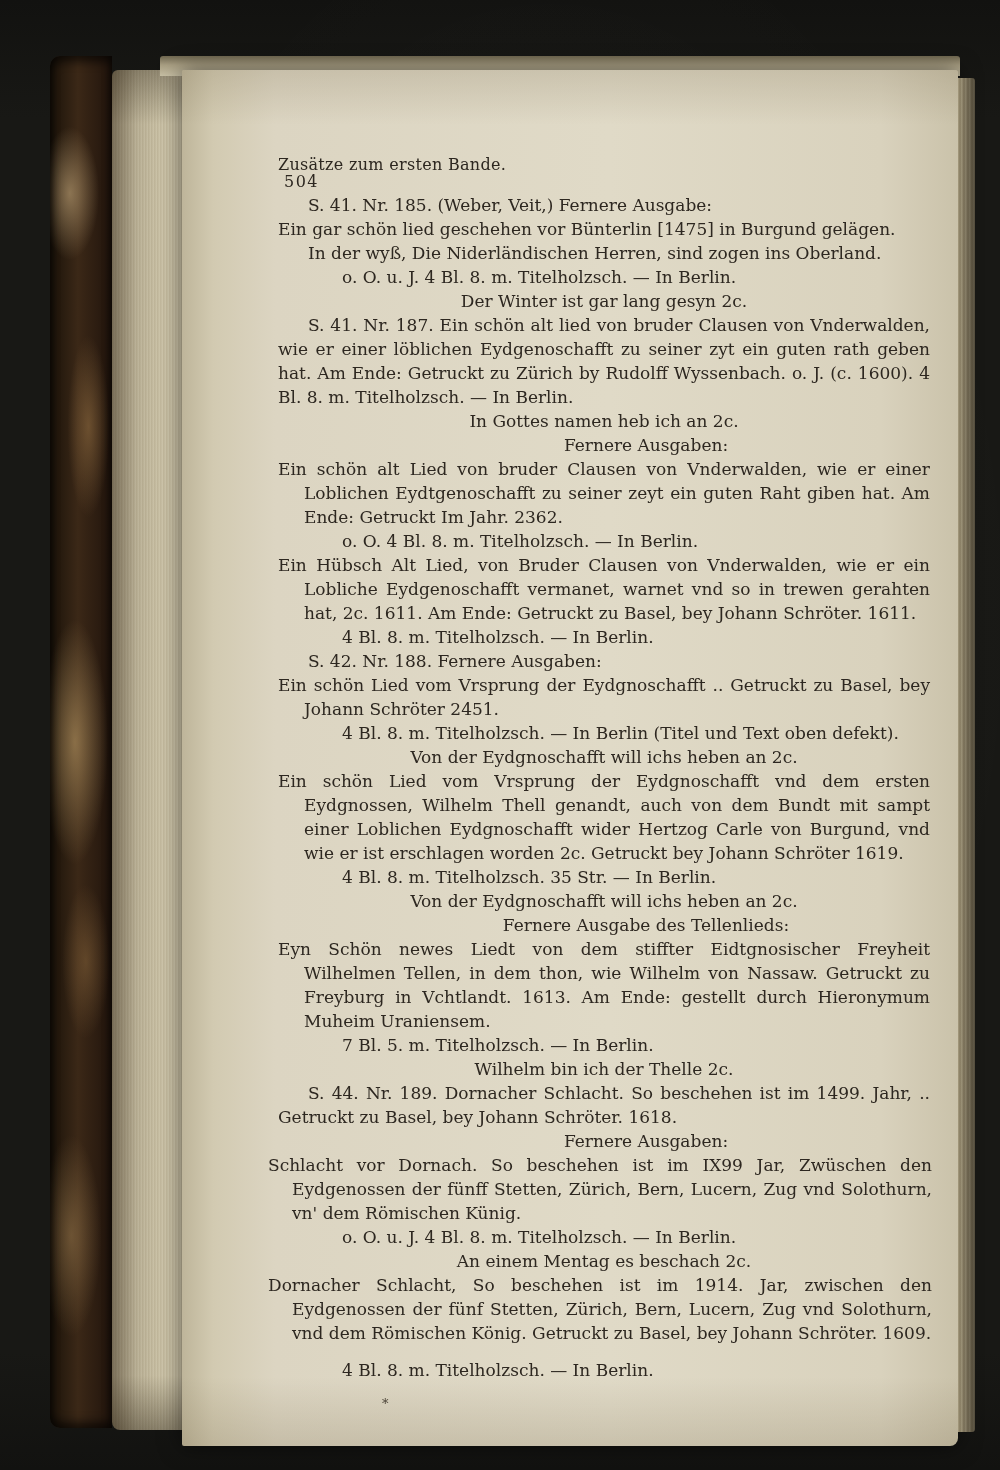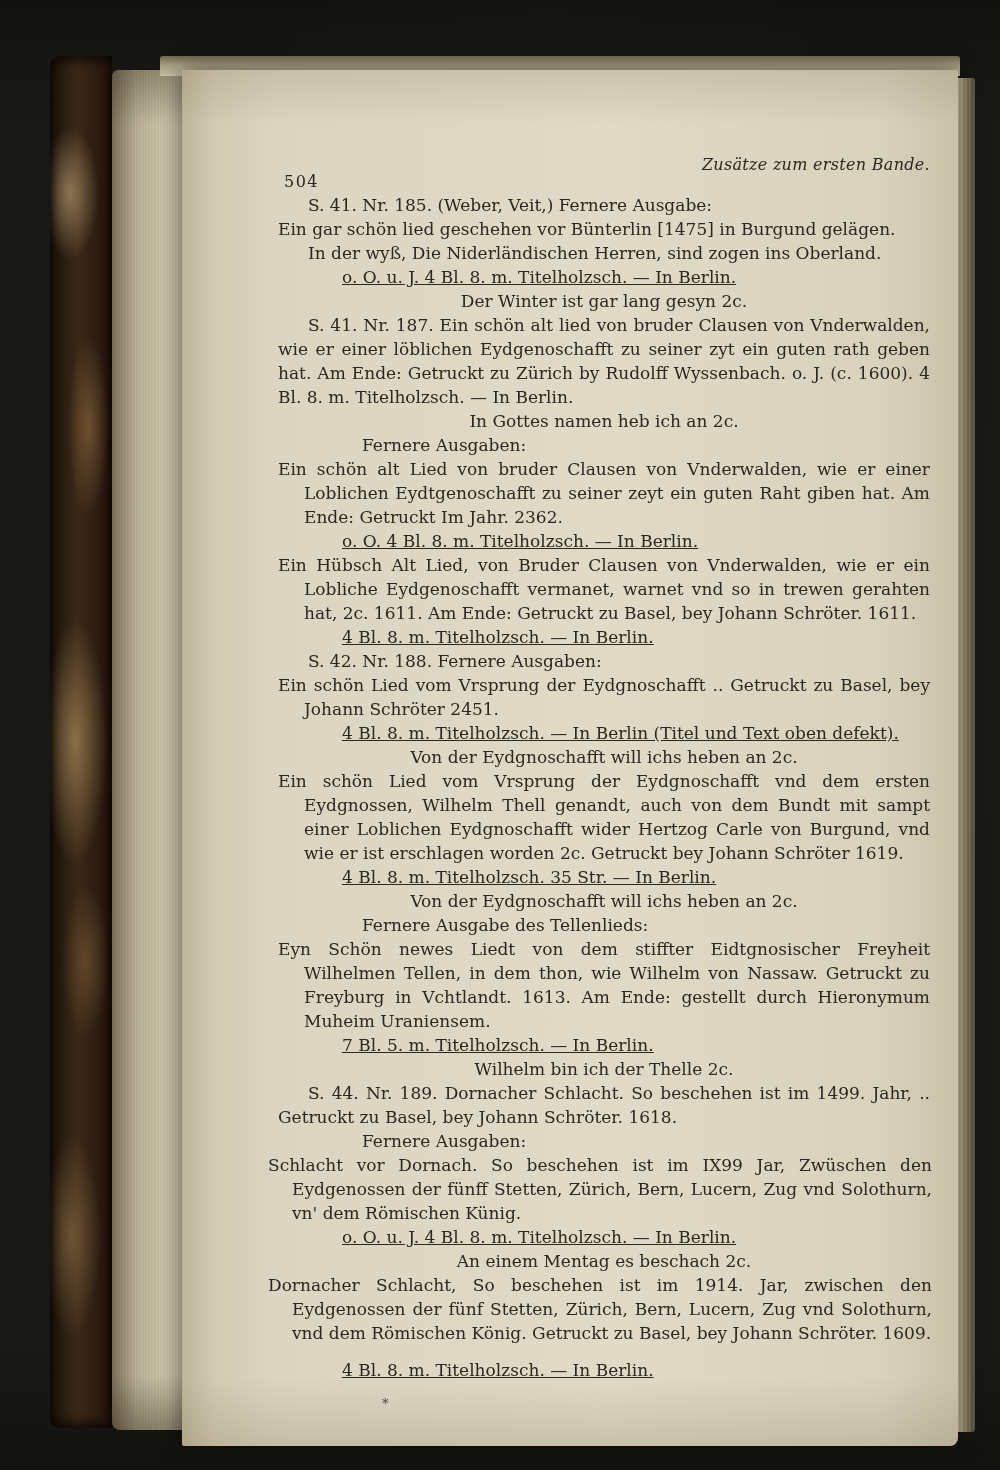--- a/index.html
+++ b/index.html
@@ -59,28 +59,28 @@
       repeating-linear-gradient(90deg,#a99e82 0px,#8d8266 2px,#b3a98c 4px);
     border-radius:0 3px 3px 0;
   }
   
   .text{
     position:absolute;left:96px;top:82px;width:652px;
     color:#2d2720;font-size:17px;line-height:24px;
   }
   .header-row{position:relative;height:26px;margin-bottom:15px;font-size:16px;}
   .pageno{position:absolute;left:6px;top:18px;letter-spacing:1.5px;text-align:center;}
-  .running{position:absolute;left:0;right:0;top:1px;text-align:right;letter-spacing:.3px;font-style:italic;}
+  .running{position:absolute;left:0;right:0;top:1px;text-align:left;letter-spacing:.3px;}
   .para{text-align:justify;}
   .indent{text-indent:30px;}
   .entry{padding-left:26px;text-indent:-26px;}
   .entry-out{padding-left:24px;text-indent:-24px;margin-left:-10px;margin-right:-2px;}
-  .imprint{padding-left:64px;text-align:left;text-decoration:underline;}
+  .imprint{padding-left:64px;text-align:left;}
   .center{text-align:center;}
-  .label{padding-left:84px;text-align:left;}
+  .label{padding-left:84px;text-align:center;}
   .gap{margin-top:13px;}
   .mark{padding-left:104px;text-align:left;margin-top:10px;font-size:13px;color:#4a4236;}
 </style>
 </head>
 <body>
 
 <div class="photo">
   <div class="spine"></div>
   <div class="edges-left"></div>
   <div class="edge-top"></div>

